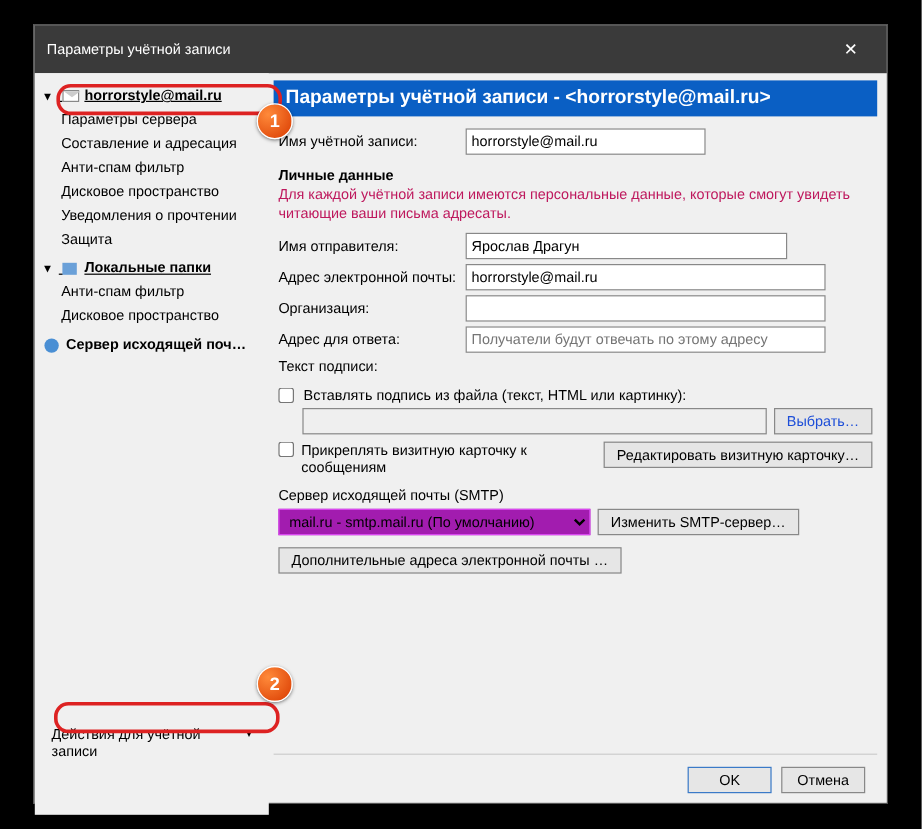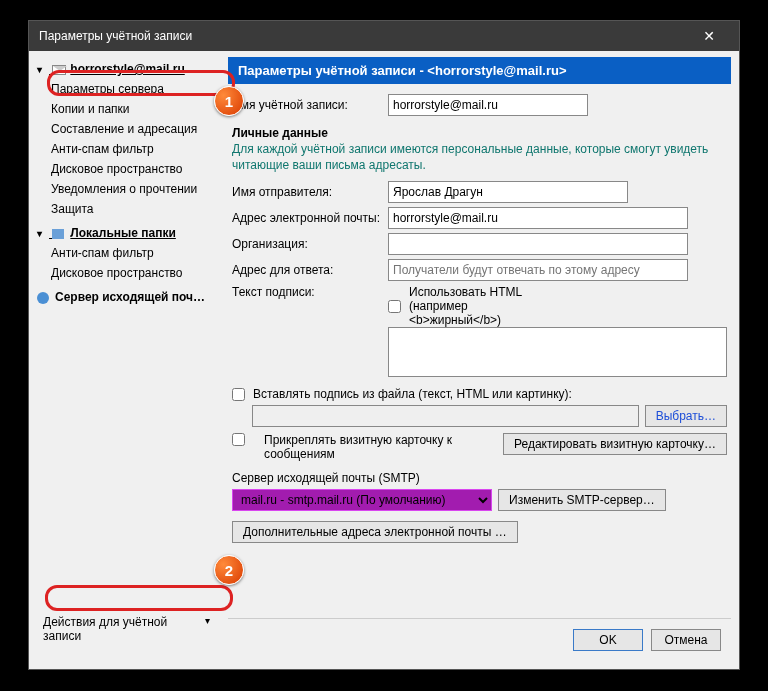--- a/index.html
+++ b/index.html
@@ -1,38 +1,38 @@
 <!DOCTYPE html>
 <html><head>
 <meta charset="utf-8">
 <style>
   * { box-sizing: border-box; margin: 0; padding: 0; }
   body { font-family: "Segoe UI", Tahoma, sans-serif; font-size: 12px; background: #000; width: 768px; height: 691px; overflow: hidden; }
   .window { position: absolute; top: 20px; left: 28px; width: 712px; height: 650px; background: #f0f0f0; border: 1px solid #555; }
-  .titlebar { height: 30px; background: #3a3a3a; color: #fff; display: flex; align-items: center; padding: 0 10px; font-size: 12px; }
+  .titlebar { height: 40px; background: #3a3a3a; color: #fff; display: flex; align-items: center; padding: 0 10px; font-size: 12px; }
   .titlebar .title { flex: 1; }
   .close-btn { width: 40px; height: 30px; display: flex; align-items: center; justify-content: center; cursor: pointer; color:#fff; font-size:14px;}
   .body { display: flex; height: calc(100% - 30px); }
   .sidebar { width: 195px; padding: 8px 4px; background: #f0f0f0; overflow: hidden; }
   .tree-item { padding: 3px 4px 3px 18px; white-space: nowrap; cursor: pointer; overflow: hidden; text-overflow: ellipsis; position:relative;}
   .tree-item.root { padding-left: 4px; font-weight: bold; text-decoration: underline; color: #000; }
   .tree-item.root::before { content:"▾"; display:inline-block; width:12px; font-size:10px; text-decoration:none;}
   .tree-item.bold { font-weight: bold; }
   .icon-mail { display:inline-block; width:14px; height:10px; border:1px solid #888; background:#fff; margin-right:4px; position:relative; vertical-align:middle;}
   .icon-mail::after{content:""; position:absolute; left:0; top:0; border-left:7px solid transparent; border-right:7px solid transparent; border-top:5px solid #ccc;}
   .icon-folder{display:inline-block;width:12px;height:10px;background:#6aa0d8;margin-right:6px;vertical-align:middle;}
   .icon-globe{display:inline-block;width:12px;height:12px;border-radius:50%;background:#4a8fd4;margin-right:6px;vertical-align:middle;}
   .content { flex: 1; padding: 6px 8px 8px 4px; display: flex; flex-direction: column; overflow:hidden;}
-  .header-bar { background: #0a5fc4; color: #fff; padding: 6px 10px; font-weight: bold; font-size: 13px; }
+  .header-bar { background: #0a5fc4; color: #fff; padding: 6px 10px; font-weight: bold; font-size: 16px; }
   .form-area { padding: 6px 4px; flex:1; overflow:auto;}
   .row { display: flex; align-items: center; margin: 4px 0; gap: 6px; }
   .row label { width: 150px; }
   .row input[type=text] { border: 1px solid #888; padding: 2px 4px; font-size: 12px; height: 22px; }
   .section-h { font-weight: bold; margin: 10px 0 2px 0; }
-  .desc { color: #0f766e; margin-bottom: 8px; line-height:1.3;}
+  .desc { color: #be185d; margin-bottom: 8px; line-height:1.3;}
   .sig-box { border: 1px solid #888; background:#fff; height: 50px; width: 100%; }
   .chk { margin-right: 4px; vertical-align:middle;}
   .btn { border: 1px solid #888; background: #e6e6e6; padding: 3px 10px; font-size: 12px; cursor: pointer; }
   .btn:disabled { color:#1d4ed8; }
   .select { border: 1px solid #d946ef; background:#a21caf; padding: 2px 4px; font-size:12px; height:22px; width: 260px;}
   .footer { display:flex; justify-content:flex-end; gap:8px; padding:10px; border-top:1px solid #ccc;}
   .placeholder{color:#888;}
   .accent-box { position:absolute; border:3px solid #d22; border-radius:12px; pointer-events:none;}
   .step-bubble{ position:absolute; width:30px; height:30px; border-radius:50%; background: radial-gradient(circle at 30% 30%, #ff8a3a, #d93a00); color:#fff; font-weight:bold; display:flex; align-items:center; justify-content:center; font-size:15px; box-shadow:0 1px 3px rgba(0,0,0,.5); border:1px solid #fff;}
   .actions-row{ padding:6px; }
@@ -47,21 +47,20 @@
     <span class="title">Параметры учётной записи</span>
     <div class="close-btn">✕</div>
   </div>
   <div class="body">
     <div class="sidebar">
       <div style="flex:1;">
         <div class="tree-item root">
           <span class="icon-mail"></span><span>horrorstyle@mail.ru</span>
         </div>
         <div class="tree-item">Параметры сервера</div>
-        <div class="tree-item">Копии и папки</div>
         <div class="tree-item">Составление и адресация</div>
         <div class="tree-item">Анти-спам фильтр</div>
         <div class="tree-item">Дисковое пространство</div>
         <div class="tree-item">Уведомления о прочтении</div>
         <div class="tree-item">Защита</div>
         <div class="tree-item root bold" style="margin-top:4px;text-decoration:underline;">
           <span class="icon-folder"></span><span>Локальные папки</span>
         </div>
         <div class="tree-item">Анти-спам фильтр</div>
         <div class="tree-item">Дисковое пространство</div>
@@ -86,58 +85,51 @@
         <div class="row">
           <label>Имя учётной записи:</label>
           <input type="text" style="width: 200px;" value="horrorstyle@mail.ru">
         </div>
 
         <div class="section-h">Личные данные</div>
         <div class="desc">Для каждой учётной записи имеются персональные данные, которые смогут увидеть читающие ваши письма адресаты.</div>
 
         <div class="row">
           <label>Имя отправителя:</label>
-          <input type="text" style="width: 240px;" value="Ярослав Драгун">
+          <input type="text" style="width: 268px;" value="Ярослав Драгун">
         </div>
         <div class="row">
           <label>Адрес электронной почты:</label>
           <input type="text" style="width: 300px;" value="horrorstyle@mail.ru">
         </div>
         <div class="row">
           <label>Организация:</label>
           <input type="text" style="width: 300px;">
         </div>
         <div class="row">
           <label>Адрес для ответа:</label>
           <input type="text" style="width: 300px;" class="placeholder" placeholder="Получатели будут отвечать по этому адресу">
         </div>
         <div class="row" style="align-items:flex-start;">
           <label>Текст подписи:</label>
-          <div style="flex:1;">
-            <label style="display:flex;align-items:center;gap:4px;">
-              <input type="checkbox" class="chk" style="">
-              <span>Использовать HTML (например &lt;b&gt;жирный&lt;/b&gt;)</span>
-            </label>
-            <div class="sig-box"></div>
-          </div>
         </div>
 
         <div style="margin-top:10px;">
           <label style="display:flex;align-items:center;gap:4px;">
             <input type="checkbox" class="chk" style="">
             <span>Вставлять подпись из файла (текст, HTML или картинку):</span>
           </label>
           <div class="row" style="margin-left:20px;">
             <input type="text" style="flex: 1 1 0%;" disabled="">
             <button class="btn" disabled="">Выбрать…</button>
           </div>
         </div>
 
         <div class="row" style="margin-top:6px; align-items:flex-start;">
-          <label style="display:flex;align-items:flex-start;gap:15px; flex:1;">
+          <label style="display:flex;align-items:flex-start;gap:2px; flex:1;">
             <input type="checkbox" class="chk" style="">
             <span style="max-width:200px;">Прикреплять визитную карточку к сообщениям</span>
           </label>
           <button class="btn">Редактировать визитную карточку…</button>
         </div>
 
         <div style="margin-top:10px;">Сервер исходящей почты (SMTP)</div>
         <div class="row">
           <select class="select">
             <option>mail.ru - smtp.mail.ru (По умолчанию)</option>

